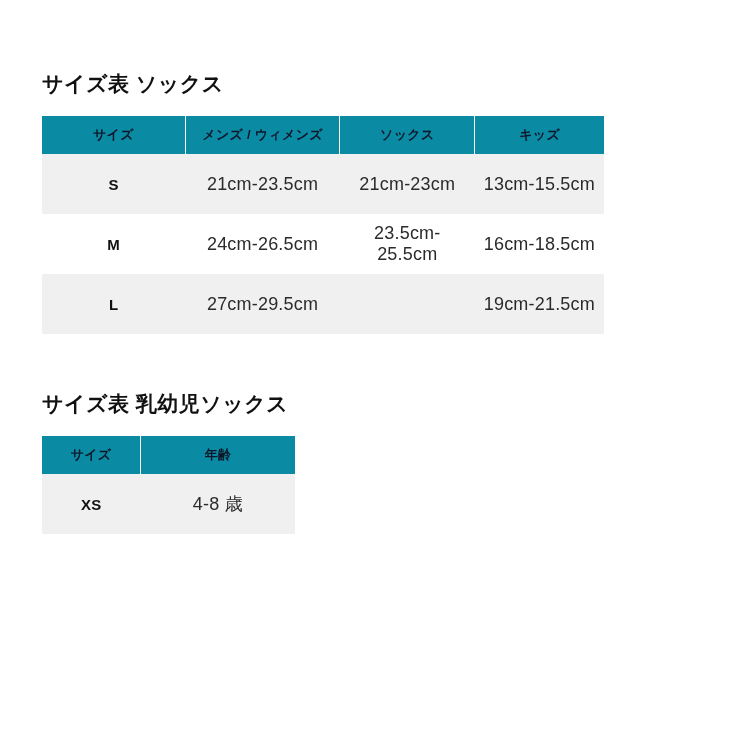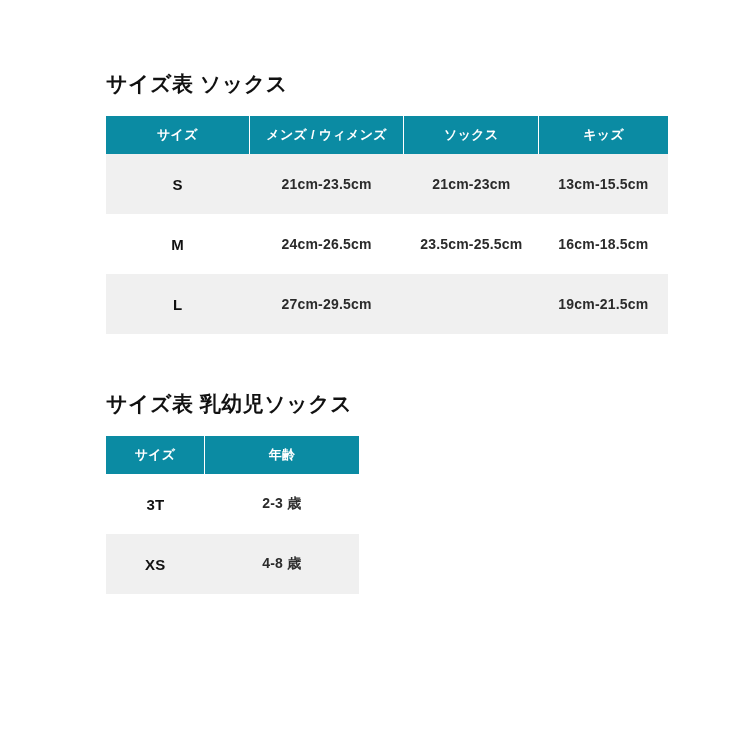--- a/index.html
+++ b/index.html
@@ -12,21 +12,21 @@
     background: #ffffff;
     font-family: "Liberation Sans", sans-serif;
     color: #1a1a1a;
     overflow: hidden;
   }
   .page {
     position: relative;
     width: 750px;
     height: 691px;
     box-sizing: border-box;
-    padding: 70px 94px 0 106px;
+    padding: 70px 94px 0 42px;
   }
   .section-title {
     font-size: 21px;
     font-weight: bold;
     color: #111111;
     letter-spacing: 0.5px;
     margin: 0 0 18px 0;
   }
   .section + .section {
     margin-top: 56px;
@@ -36,44 +36,43 @@
     table-layout: fixed;
   }
   table.size-table.wide {
     width: 562px;
   }
   table.size-table.narrow {
     width: 253px;
   }
   table.size-table thead th {
     background: #0b8ba3;
-    color: #ffffff;
+    color: #0f172a;
     font-size: 13px;
     font-weight: bold;
     height: 38px;
     text-align: center;
     vertical-align: middle;
     padding: 0 6px;
     border-right: 1px solid #ffffff;
     box-sizing: border-box;
     letter-spacing: 0.3px;
   }
   table.size-table thead th:last-child {
     border-right: none;
   }
   table.size-table tbody td {
     height: 60px;
     text-align: center;
     vertical-align: middle;
-    font-size: 14px;
+    font-size: 18px;
     color: #2b2b2b;
     padding: 0 6px;
     box-sizing: border-box;
     letter-spacing: 0.2px;
-    font-weight: bold;
   }
   table.size-table tbody td.row-label {
     font-weight: bold;
     font-size: 15px;
     color: #111111;
   }
   table.size-table tbody tr.shaded td {
     background: #f0f0f0;
   }
   table.size-table tbody tr.plain td {
@@ -122,24 +121,20 @@
   <div class="section">
     <h2 class="section-title">サイズ表 乳幼児ソックス</h2>
     <table class="size-table narrow">
       <thead>
         <tr>
           <th style="width:39%">サイズ</th>
           <th style="width:61%">年齢</th>
         </tr>
       </thead>
       <tbody>
-        <tr class="plain">
-          <td class="row-label">3T</td>
-          <td>2-3 歳</td>
-        </tr>
         <tr class="shaded">
           <td class="row-label">XS</td>
           <td>4-8 歳</td>
         </tr>
       </tbody>
     </table>
   </div>
 
 </div>
 

